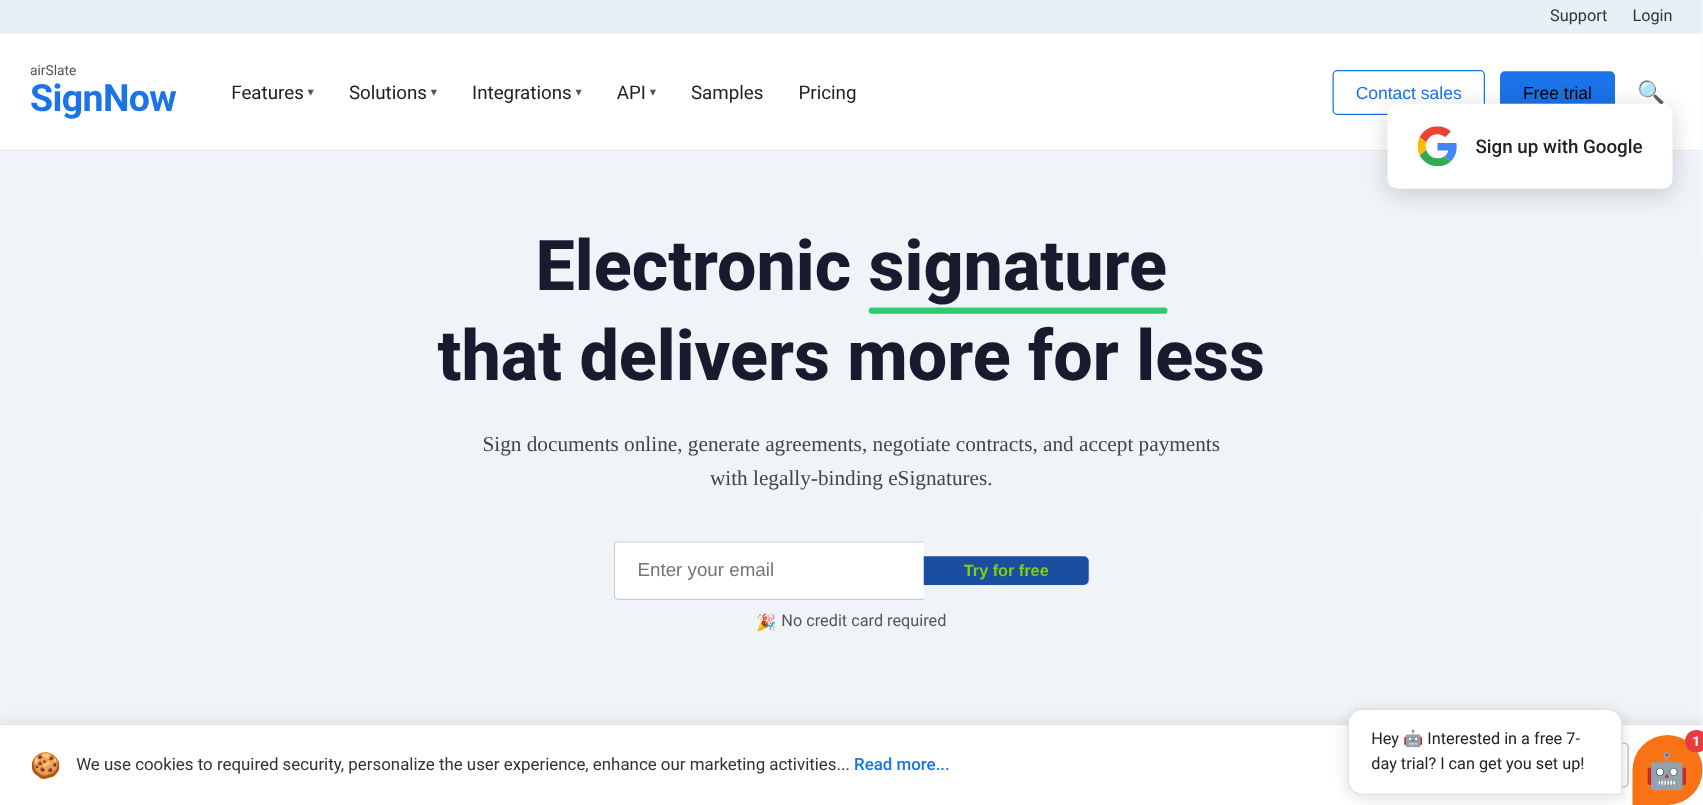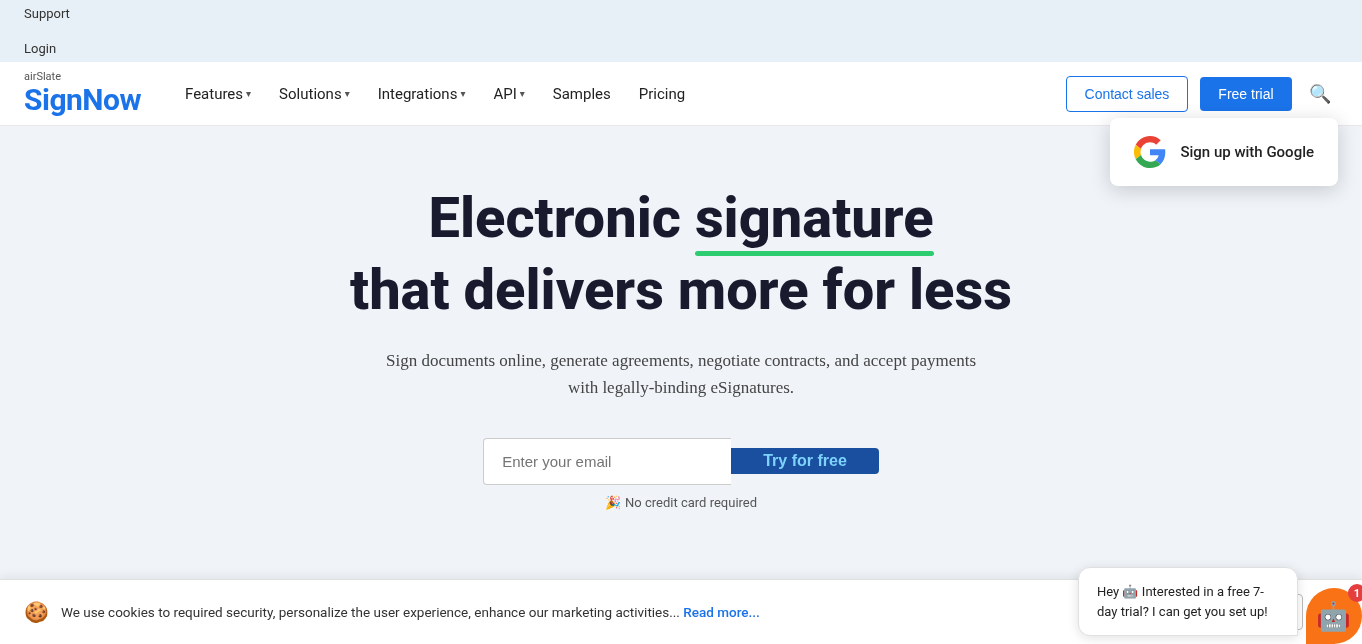--- a/index.html
+++ b/index.html
@@ -5,34 +5,33 @@
     * { margin: 0; padding: 0; box-sizing: border-box; }
     body { font-family: -apple-system, BlinkMacSystemFont, 'Segoe UI', Roboto, sans-serif; background: #fff; overflow-x: hidden; }
 
     
     .top-bar {
       background: #e8f0f7;
       display: flex;
       justify-content: flex-end;
       padding: 6px 24px;
       gap: 20px;
-      flex-direction: column;
     }
     .top-bar a {
       font-size: 13px;
       color: #333;
       text-decoration: none;
       cursor: pointer;
     }
 
     
     .navbar {
       display: flex;
       align-items: center;
-      padding: 9px 24px;
+      padding: 24px 24px;
       border-bottom: 1px solid #e8e8e8;
       background: #fff;
       position: relative;
       z-index: 100;
     }
     .logo-area {
       display: flex;
       flex-direction: column;
       margin-right: 32px;
       line-height: 1.1;
@@ -82,21 +81,21 @@
       color: #1a73e8;
       border-radius: 4px;
       font-size: 14px;
       font-weight: 500;
       cursor: pointer;
     }
     .btn-free-trial {
       padding: 9px 18px;
       border: none;
       background: #1a73e8;
-      color: #ffffff;
+      color: #000000;
       border-radius: 4px;
       font-size: 14px;
       font-weight: 500;
       cursor: pointer;
     }
     .search-icon-btn {
       background: none;
       border: none;
       cursor: pointer;
       font-size: 18px;
@@ -186,24 +185,24 @@
       border-right: none;
       border-radius: 4px 0 0 4px;
       font-size: 15px;
       width: 248px;
       outline: none;
       background: #fff;
     }
     .btn-try {
       padding: 4px 32px;
       background: #1a4fa0;
-      color: #7dd3fc;
+      color: #84cc16;
       border: none;
       border-radius: 0 4px 4px 0;
-      font-size: 16px;
+      font-size: 13px;
       font-weight: 700;
       cursor: pointer;
     }
     .no-cc {
       font-size: 13px;
       color: #555;
       margin-top: 10px;
       display: flex;
       justify-content: center;
       align-items: center;

